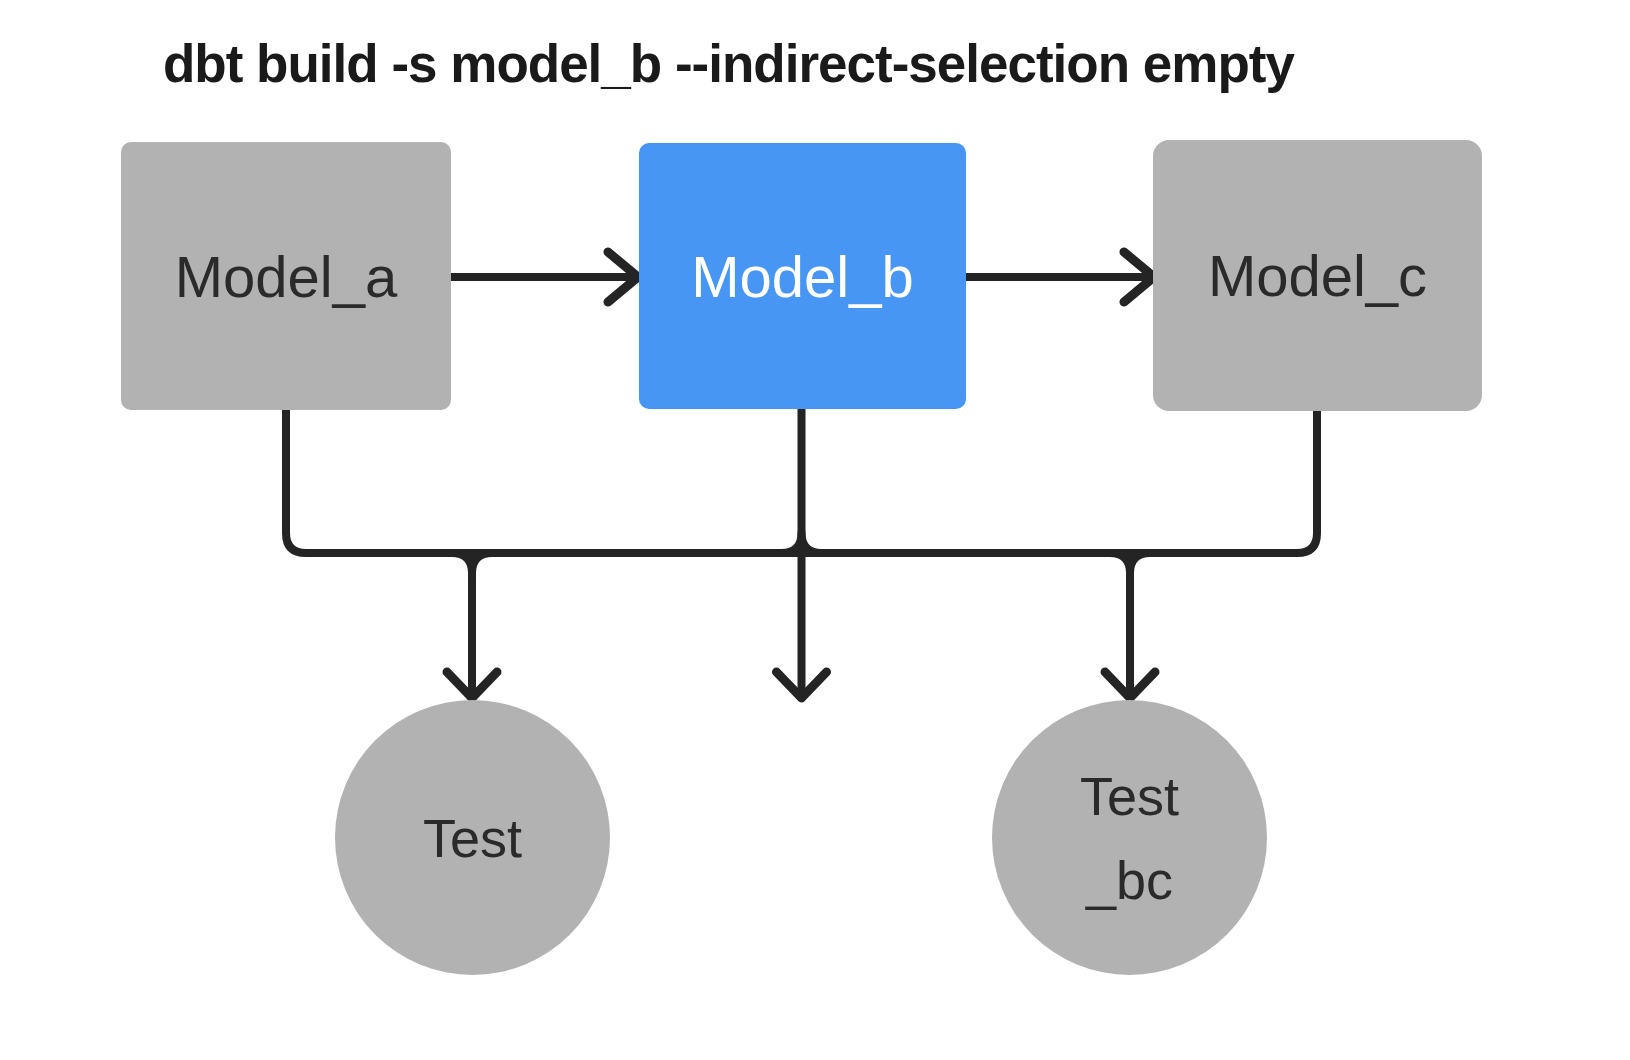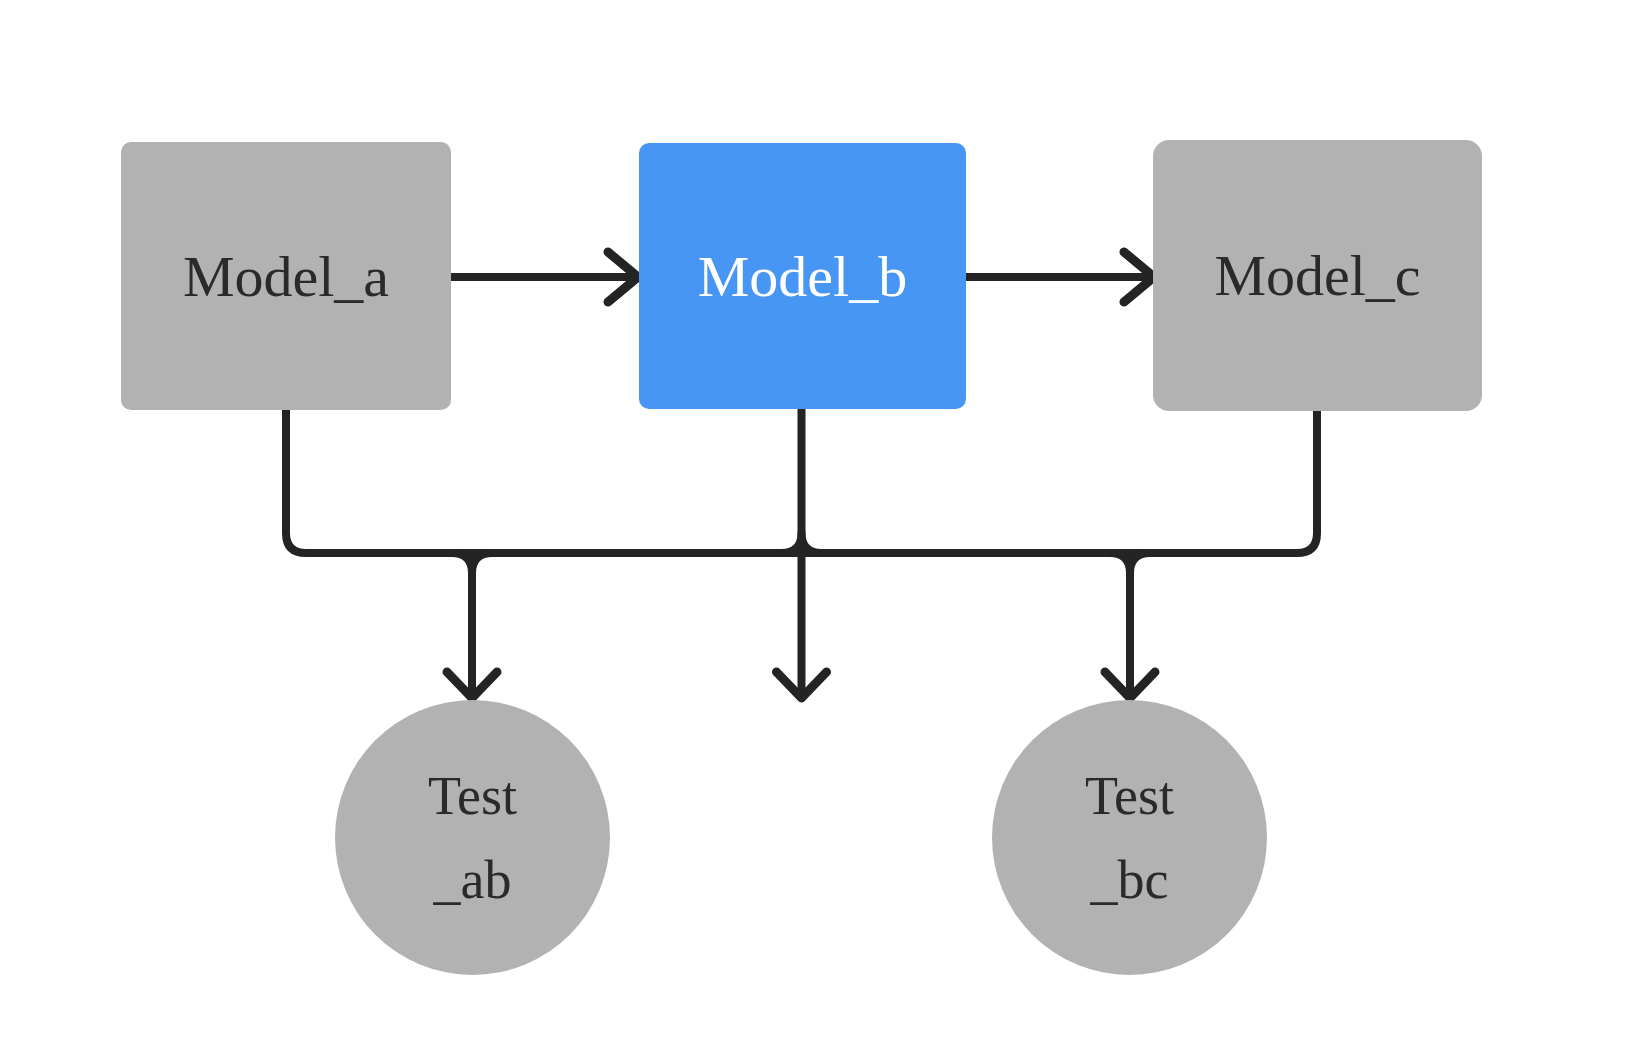--- a/index.html
+++ b/index.html
@@ -40,21 +40,20 @@
   svg.connectors path.shaft { stroke-width: 8px; }
   svg.connectors path.head  { stroke-width: 9px; }
   svg.connectors path.fillet { stroke-width: 8px; }
   .node {
     position: absolute;
     display: flex;
     align-items: center;
     justify-content: center;
     text-align: center;
     box-sizing: border-box;
-    font-family: Liberation Serif, serif;
   }
   .model-node {
     background: var(--node-gray, #b2b2b2);
     border-radius: 10px;
     font-size: 58px;
     color: var(--label-dark, #2a2a2a);
   }
   .model-node.selected {
     background: var(--selected-blue, #4896f3);
     color: var(--label-light, #ffffff);
@@ -74,20 +73,21 @@
   .test-node#test-ab { left: 335px; top: 700px; }
   .test-node#test-b  { left: 665px; top: 700px; }
   .test-node#test-bc { left: 992px; top: 700px; }
   .test-node .lines span { display: block; }
 </style>
 </head>
 <body>
 
 <div class="canvas">
 
+  <div class="title">dbt build -s model_b --indirect-selection empty</div>
 
   <svg class="connectors" viewBox="0 0 1630 1060" aria-hidden="true">
 
     <path class="shaft" d="M451 277 H628"></path>
     <path class="head" d="M608 252 L638 277 L608 302"></path>
 
     <path class="shaft" d="M966 277 H1144"></path>
     <path class="head" d="M1124 252 L1154 277 L1124 302"></path>
 
     <path class="shaft" d="M286 410 V533 Q286 553 306 553 H1297 Q1317 553 1317 533 V411"></path>
@@ -112,21 +112,20 @@
   <div class="node model-node selected" id="model-b">
     <span>Model_b</span>
   </div>
   <div class="node model-node" id="model-c">
     <span>Model_c</span>
   </div>
 
   <div class="node test-node" id="test-ab">
     <div class="lines">
       <span>Test</span>
-      <span>_ab</span>
     </div>
   </div>
   <div class="node test-node" id="test-bc">
     <div class="lines">
       <span>Test</span>
       <span>_bc</span>
     </div>
   </div>
 
 </div>

